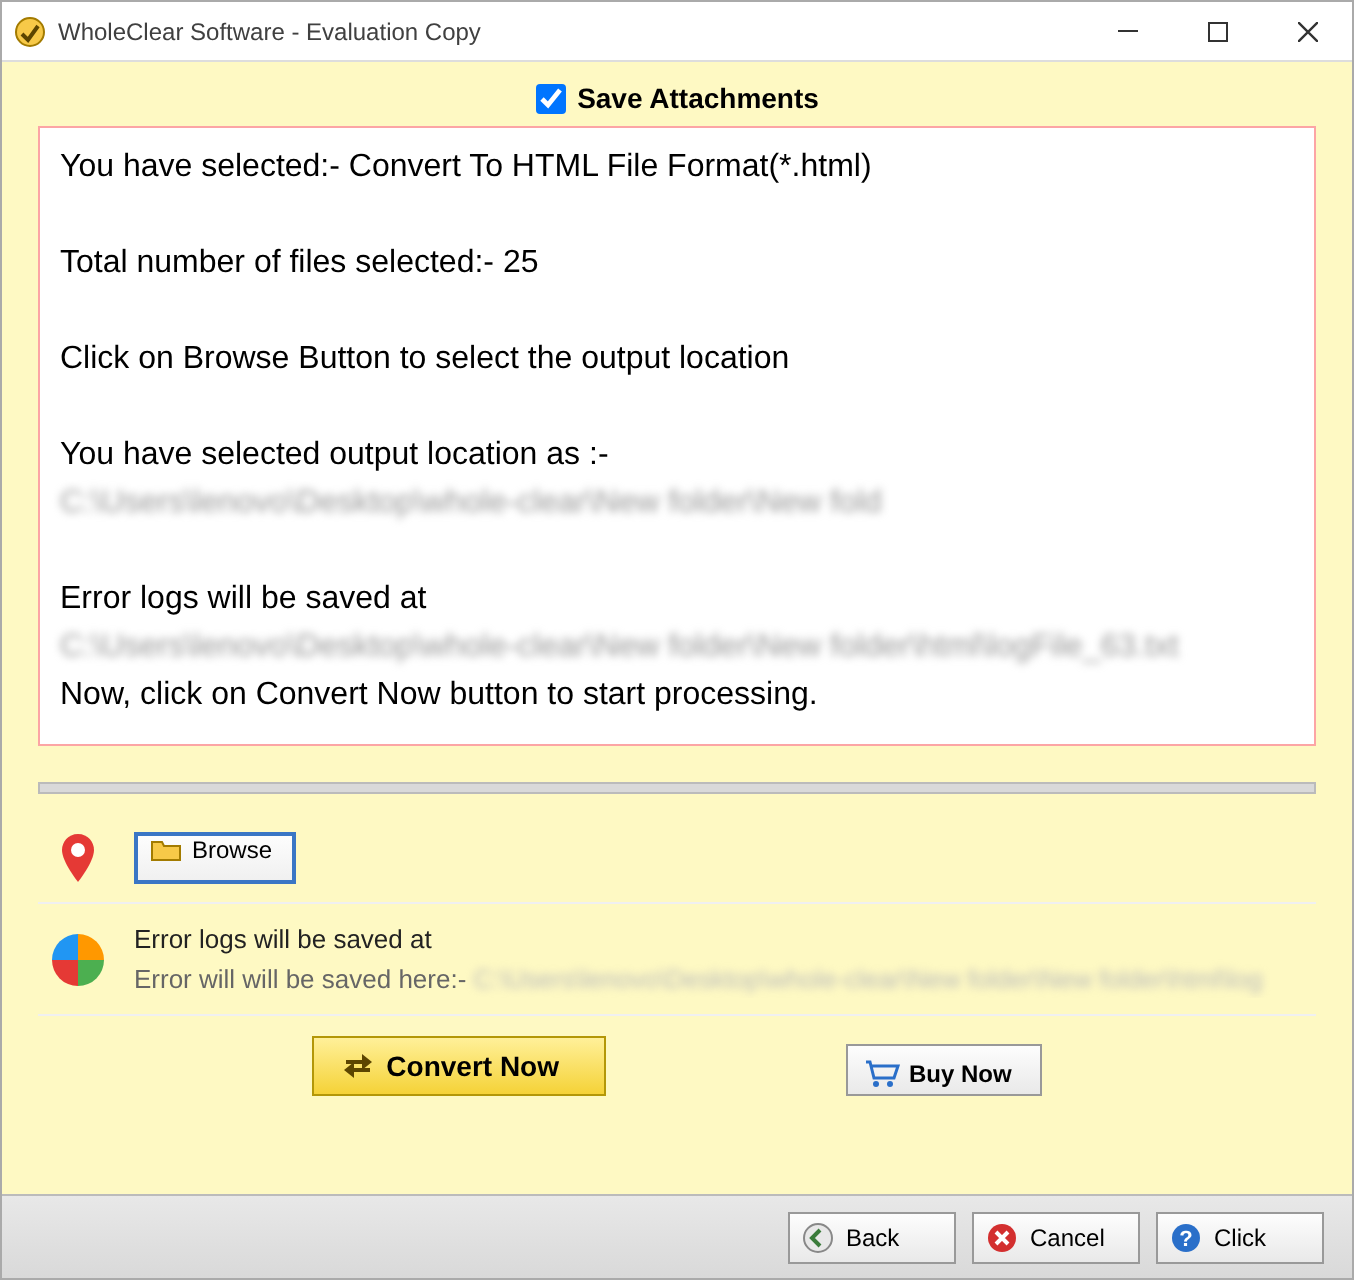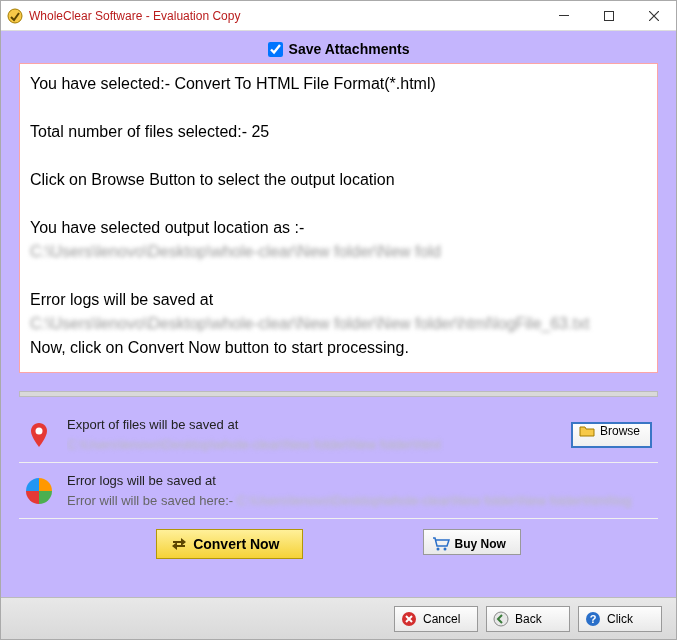--- a/index.html
+++ b/index.html
@@ -14,41 +14,41 @@
   display: flex;
   flex-direction: column;
 }
 .titlebar {
   height: 30px;
   display: flex;
   align-items: center;
   padding: 0 0 0 6px;
   background: #fff;
   border-bottom: 1px solid #ddd;
-  color: #b91c1c;
+  color: #404040;
 }
 .titlebar .app-icon {
   width: 16px; height: 16px;
   margin-right: 6px;
 }
 .titlebar .title-text { flex: 1; font-size: 12px; }
 .winbtns { display: flex; height: 100%; }
 .winbtn {
   width: 45px; height: 100%;
   display: flex; align-items: center; justify-content: center;
   color: #333; font-family: Arial;
   cursor: pointer;
 }
 
 .content {
   flex: 1;
   padding: 8px 18px 6px 18px;
   display: flex;
   flex-direction: column;
-  background: #c4b5fd;
+  background: #fef9c3;
 }
 .save-attachments-row {
   display: flex; justify-content: center; align-items: center;
   padding: 2px 0 6px 0;
   font-weight: bold;
   font-size: 14px;
   gap: 6px;
 }
 .save-attachments-row input { width: 15px; height: 15px; }
 .log-panel {
@@ -85,21 +85,21 @@
 .browse-btn {
   height: 26px;
   padding: 0 10px 0 6px;
   display: flex; align-items: flex-start; gap: 5px;
   background: linear-gradient(#fdfdfd,#f0f0f0);
   border: 2px solid #3a76c5;
   cursor: pointer;
   font-size: 12px;
 }
 .action-row {
-  display: flex; justify-content: center; align-items: flex-start;
+  display: flex; justify-content: center; align-items: flex-end;
   gap: 120px;
   padding: 10px 0 8px 0;
 }
 .convert-btn {
   height: 30px;
   padding: 0 22px 0 14px;
   display: flex; align-items: center; gap: 6px;
   background: linear-gradient(#fff099,#f5d237);
   border: 1px solid #b39708;
   font-weight: bold;
@@ -183,24 +183,20 @@
 <span class="blurred">C:\Users\lenovo\Desktop\whole-clear\New folder\New folder\html\logFile_63.txt</span>
 <span>Now, click on Convert Now button to start processing.</span></div>
 
   <div class="separator"></div>
 
   <div class="info-row">
     <svg class="info-icon" viewBox="0 0 28 28">
       <path d="M14 2 C9 2 6 6 6 10 C6 16 14 26 14 26 C14 26 22 16 22 10 C22 6 19 2 14 2 Z" fill="#e53935"></path>
       <circle cx="14" cy="10" r="3.5" fill="#fff"></circle>
     </svg>
-    <div class="info-text">
-      <div class="heading">Export of files will be saved at</div>
-      <div class="sub"><span class="blurred">C:\Users\lenovo\Desktop\whole-clear\New folder\New folder\html</span></div>
-    </div>
     <button class="browse-btn">
       <svg width="16" height="14" viewBox="0 0 16 14">
         <path d="M1 3 L1 12 L15 12 L15 5 L7 5 L6 3 Z" fill="#f7c948" stroke="#a37b00"></path>
       </svg>
       <span>Browse</span>
     </button>
   </div>
 
   <div class="info-row">
     <svg class="info-icon" viewBox="0 0 28 28">
@@ -233,31 +229,31 @@
       </svg>
       <span>Buy Now</span>
     </button>
   </div>
 
 </div>
 
 <div class="bottom-bar">
   <button class="nav-btn">
     <svg width="16" height="16" viewBox="0 0 16 16">
-      <circle cx="8" cy="8" r="7" fill="#d32f2f"></circle>
-      <path d="M5 5 L11 11 M11 5 L5 11" stroke="#fff" stroke-width="2"></path>
-    </svg>
-    <span>Cancel</span>
+      <circle cx="8" cy="8" r="7" fill="#e8e8e8" stroke="#888"></circle>
+      <path d="M9 4 L5 8 L9 12" fill="none" stroke="#3a7b3a" stroke-width="2"></path>
+    </svg>
+    <span>Back</span>
   </button>
   <button class="nav-btn">
     <svg width="16" height="16" viewBox="0 0 16 16">
-      <circle cx="8" cy="8" r="7" fill="#e8e8e8" stroke="#888"></circle>
-      <path d="M9 4 L5 8 L9 12" fill="none" stroke="#3a7b3a" stroke-width="2"></path>
-    </svg>
-    <span>Back</span>
+      <circle cx="8" cy="8" r="7" fill="#d32f2f"></circle>
+      <path d="M5 5 L11 11 M11 5 L5 11" stroke="#fff" stroke-width="2"></path>
+    </svg>
+    <span>Cancel</span>
   </button>
   <button class="nav-btn">
     <svg width="16" height="16" viewBox="0 0 16 16">
       <circle cx="8" cy="8" r="7" fill="#2a6fc9"></circle>
       <text x="8" y="12" text-anchor="middle" font-size="11" font-weight="bold" fill="#fff">?</text>
     </svg>
     <span>Click</span>
   </button>
 </div>
 

